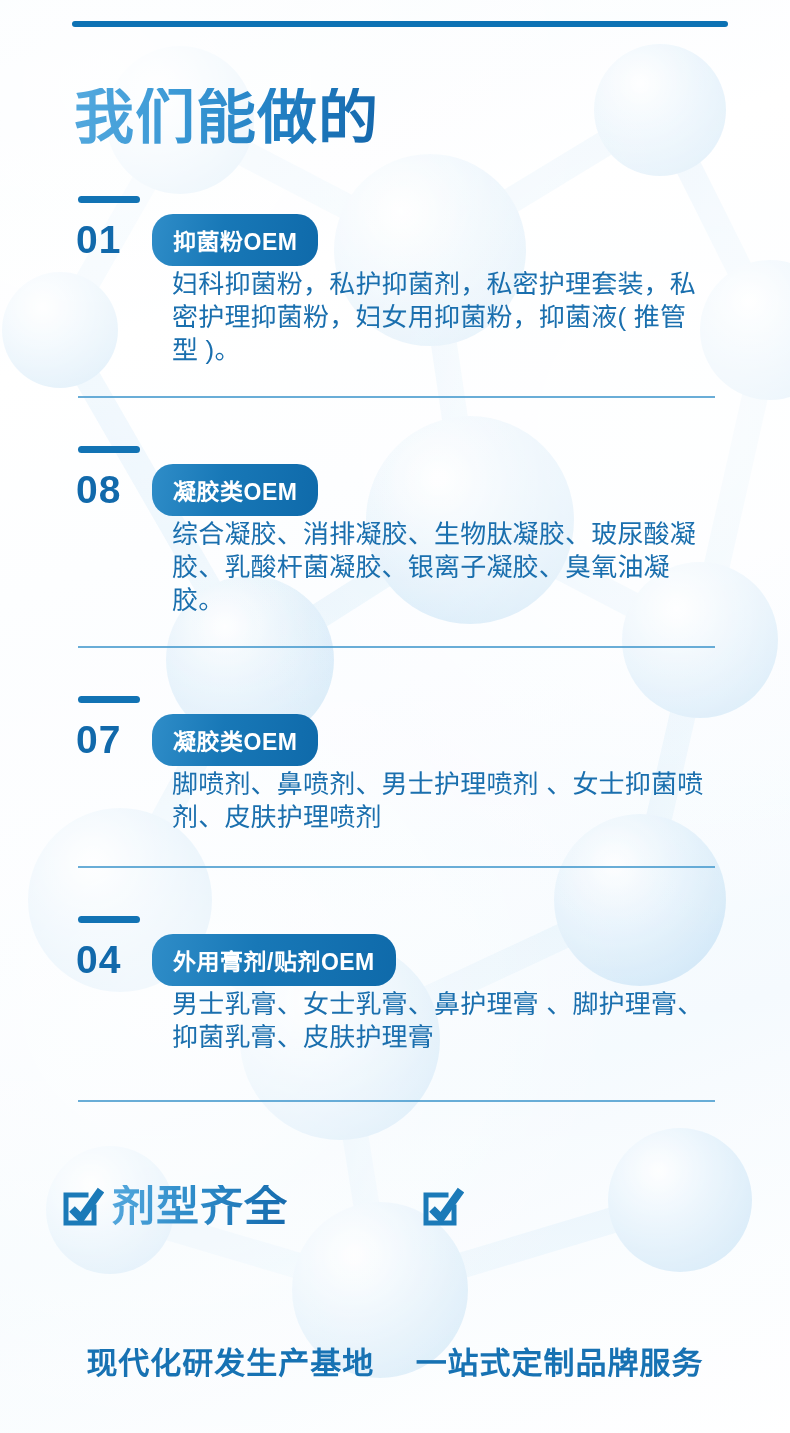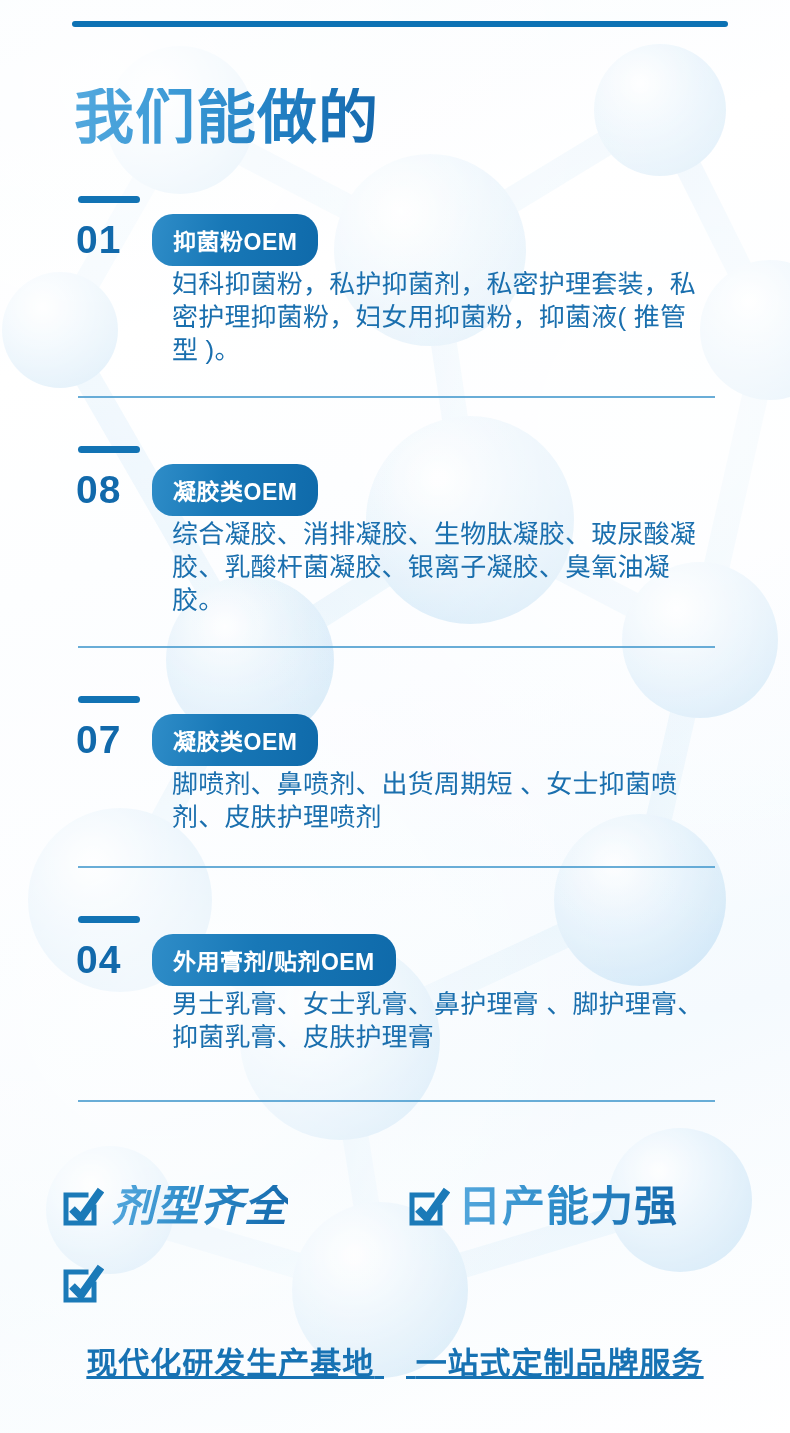--- a/index.html
+++ b/index.html
@@ -157,21 +157,21 @@
     display: grid;
     grid-template-columns: 360px 352px;
     grid-template-rows: 77px 77px;
     align-items: center;
   }
   .feature {
     display: flex;
     align-items: center;
     gap: 8px;
   }
-  .feature.col2 { padding-left: 14px; font-style: italic; }
+  .feature.col2 { padding-left: 14px; }
   .check-icon {
     flex: 0 0 auto;
     width: 44px;
     height: 44px;
     position: relative;
     display: block;
   }
   .feature-label {
     font-size: 43px;
     font-weight: bold;
@@ -190,21 +190,20 @@
     position: absolute;
     left: 0;
     top: 1338px;
     width: 790px;
     text-align: center;
     font-size: 31px;
     font-weight: bold;
     color: #1772b3;
     letter-spacing: 1px;
     white-space: nowrap;
-    text-decoration: underline;
   }
   .tagline .gap { display: inline-block; width: 22px; }
 </style>
 </head>
 <body>
 
 <div class="page">
 
   <div class="bg-molecules">
     <svg viewBox="0 0 790 1433" xmlns="http://www.w3.org/2000/svg" aria-hidden="true">
@@ -280,21 +279,21 @@
       <div class="item-num">08</div>
       <div class="pill">凝胶类OEM</div>
       <div class="item-desc">综合凝胶、消排凝胶、生物肽凝胶、玻尿酸凝胶、乳酸杆菌凝胶、银离子凝胶、臭氧油凝胶。</div>
     </div>
     <div class="divider" style="top:646px;"></div>
 
     <div class="item" style="top:696px;">
       <div class="item-dash"></div>
       <div class="item-num">07</div>
       <div class="pill">凝胶类OEM</div>
-      <div class="item-desc">脚喷剂、鼻喷剂、出货周期短 、女士抑菌喷剂、皮肤护理喷剂</div>
+      <div class="item-desc">脚喷剂、鼻喷剂、男士护理喷剂 、女士抑菌喷剂、皮肤护理喷剂</div>
     </div>
     <div class="divider" style="top:866px;"></div>
 
     <div class="item" style="top:916px;">
       <div class="item-dash"></div>
       <div class="item-num">04</div>
       <div class="pill">外用膏剂/贴剂OEM</div>
       <div class="item-desc">男士乳膏、女士乳膏、鼻护理膏 、脚护理膏、抑菌乳膏、皮肤护理膏</div>
     </div>
     <div class="divider" style="top:1100px;"></div>
@@ -305,29 +304,20 @@
       <div class="feature col2">
         <span class="check-icon">
           <svg viewBox="0 0 44 44" xmlns="http://www.w3.org/2000/svg" aria-hidden="true">
             <path d="M6 10 H26 M6 10 V38 H34 V22" stroke="#1b7ab8" stroke-width="5" fill="none" stroke-linecap="square"></path>
             <path d="M12 24 L21 33 L41 5" stroke="#1b7ab8" stroke-width="8" fill="none" stroke-linecap="butt" stroke-linejoin="miter"></path>
           </svg>
         </span>
         <span class="feature-label">剂型齐全</span>
       </div>
 
-      <div class="feature">
-        <span class="check-icon">
-          <svg viewBox="0 0 44 44" xmlns="http://www.w3.org/2000/svg" aria-hidden="true">
-            <path d="M6 10 H26 M6 10 V38 H34 V22" stroke="#1b7ab8" stroke-width="5" fill="none" stroke-linecap="square"></path>
-            <path d="M12 24 L21 33 L41 5" stroke="#1b7ab8" stroke-width="8" fill="none" stroke-linecap="butt" stroke-linejoin="miter"></path>
-          </svg>
-        </span>
-        <span class="feature-label">日产能力强</span>
-      </div>
 
       <div class="feature col2">
         <span class="check-icon">
           <svg viewBox="0 0 44 44" xmlns="http://www.w3.org/2000/svg" aria-hidden="true">
             <path d="M6 10 H26 M6 10 V38 H34 V22" stroke="#1b7ab8" stroke-width="5" fill="none" stroke-linecap="square"></path>
             <path d="M12 24 L21 33 L41 5" stroke="#1b7ab8" stroke-width="8" fill="none" stroke-linecap="butt" stroke-linejoin="miter"></path>
           </svg>
         </span>
       </div>
 

